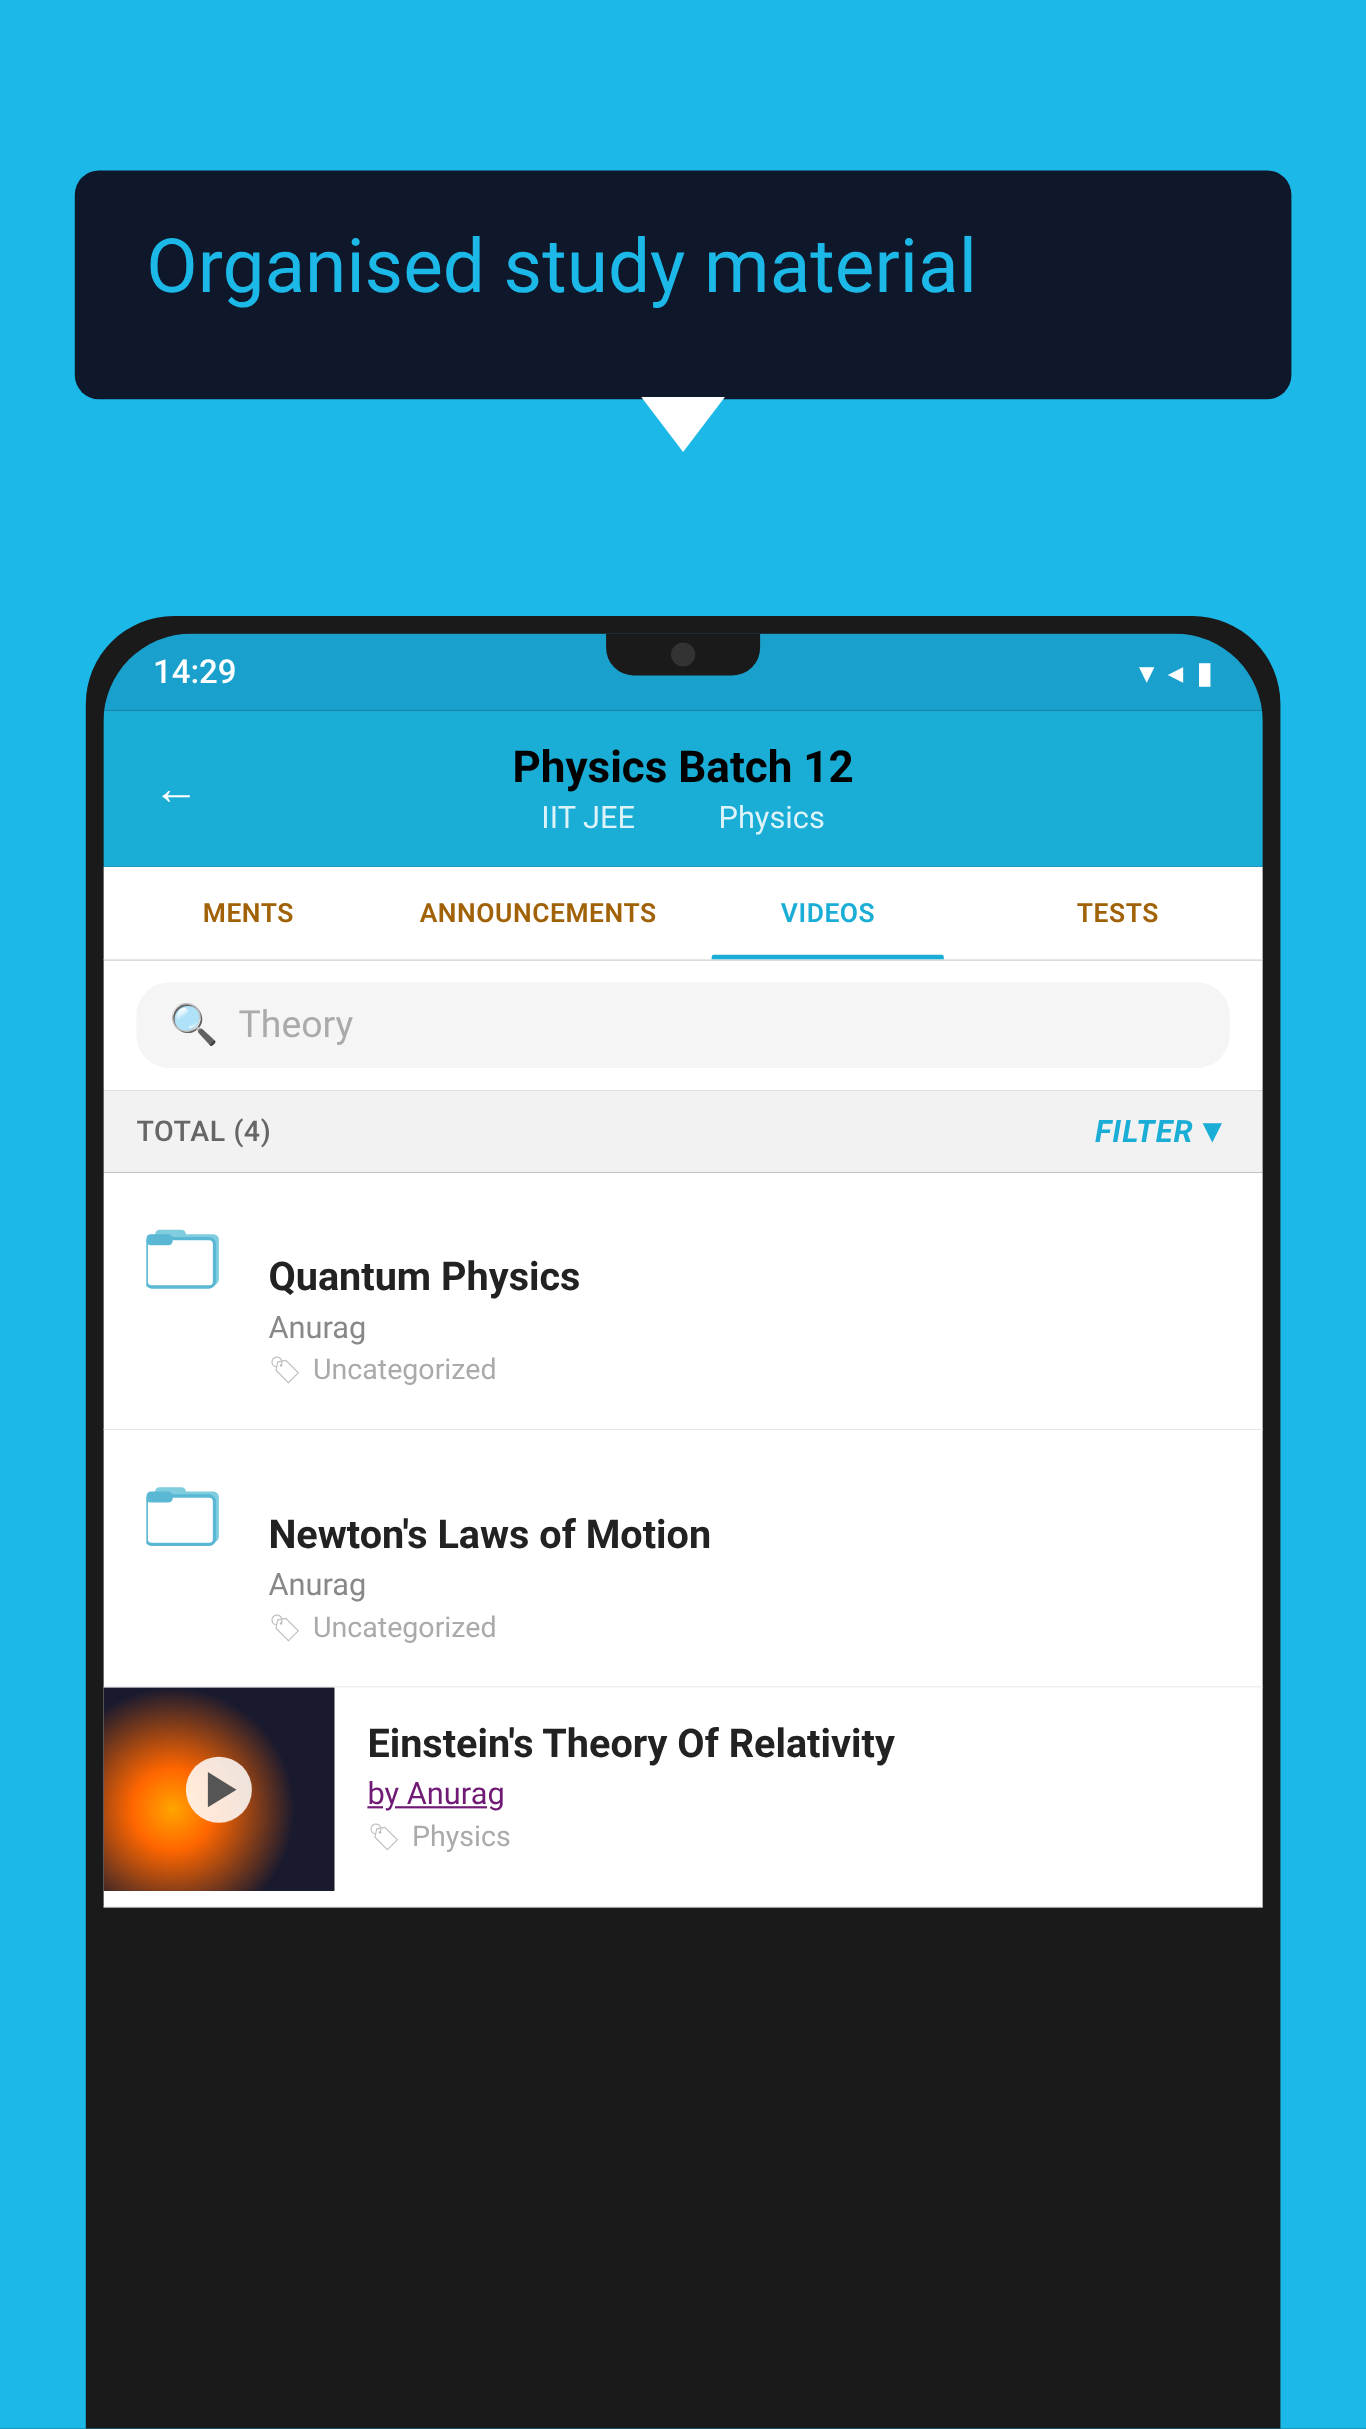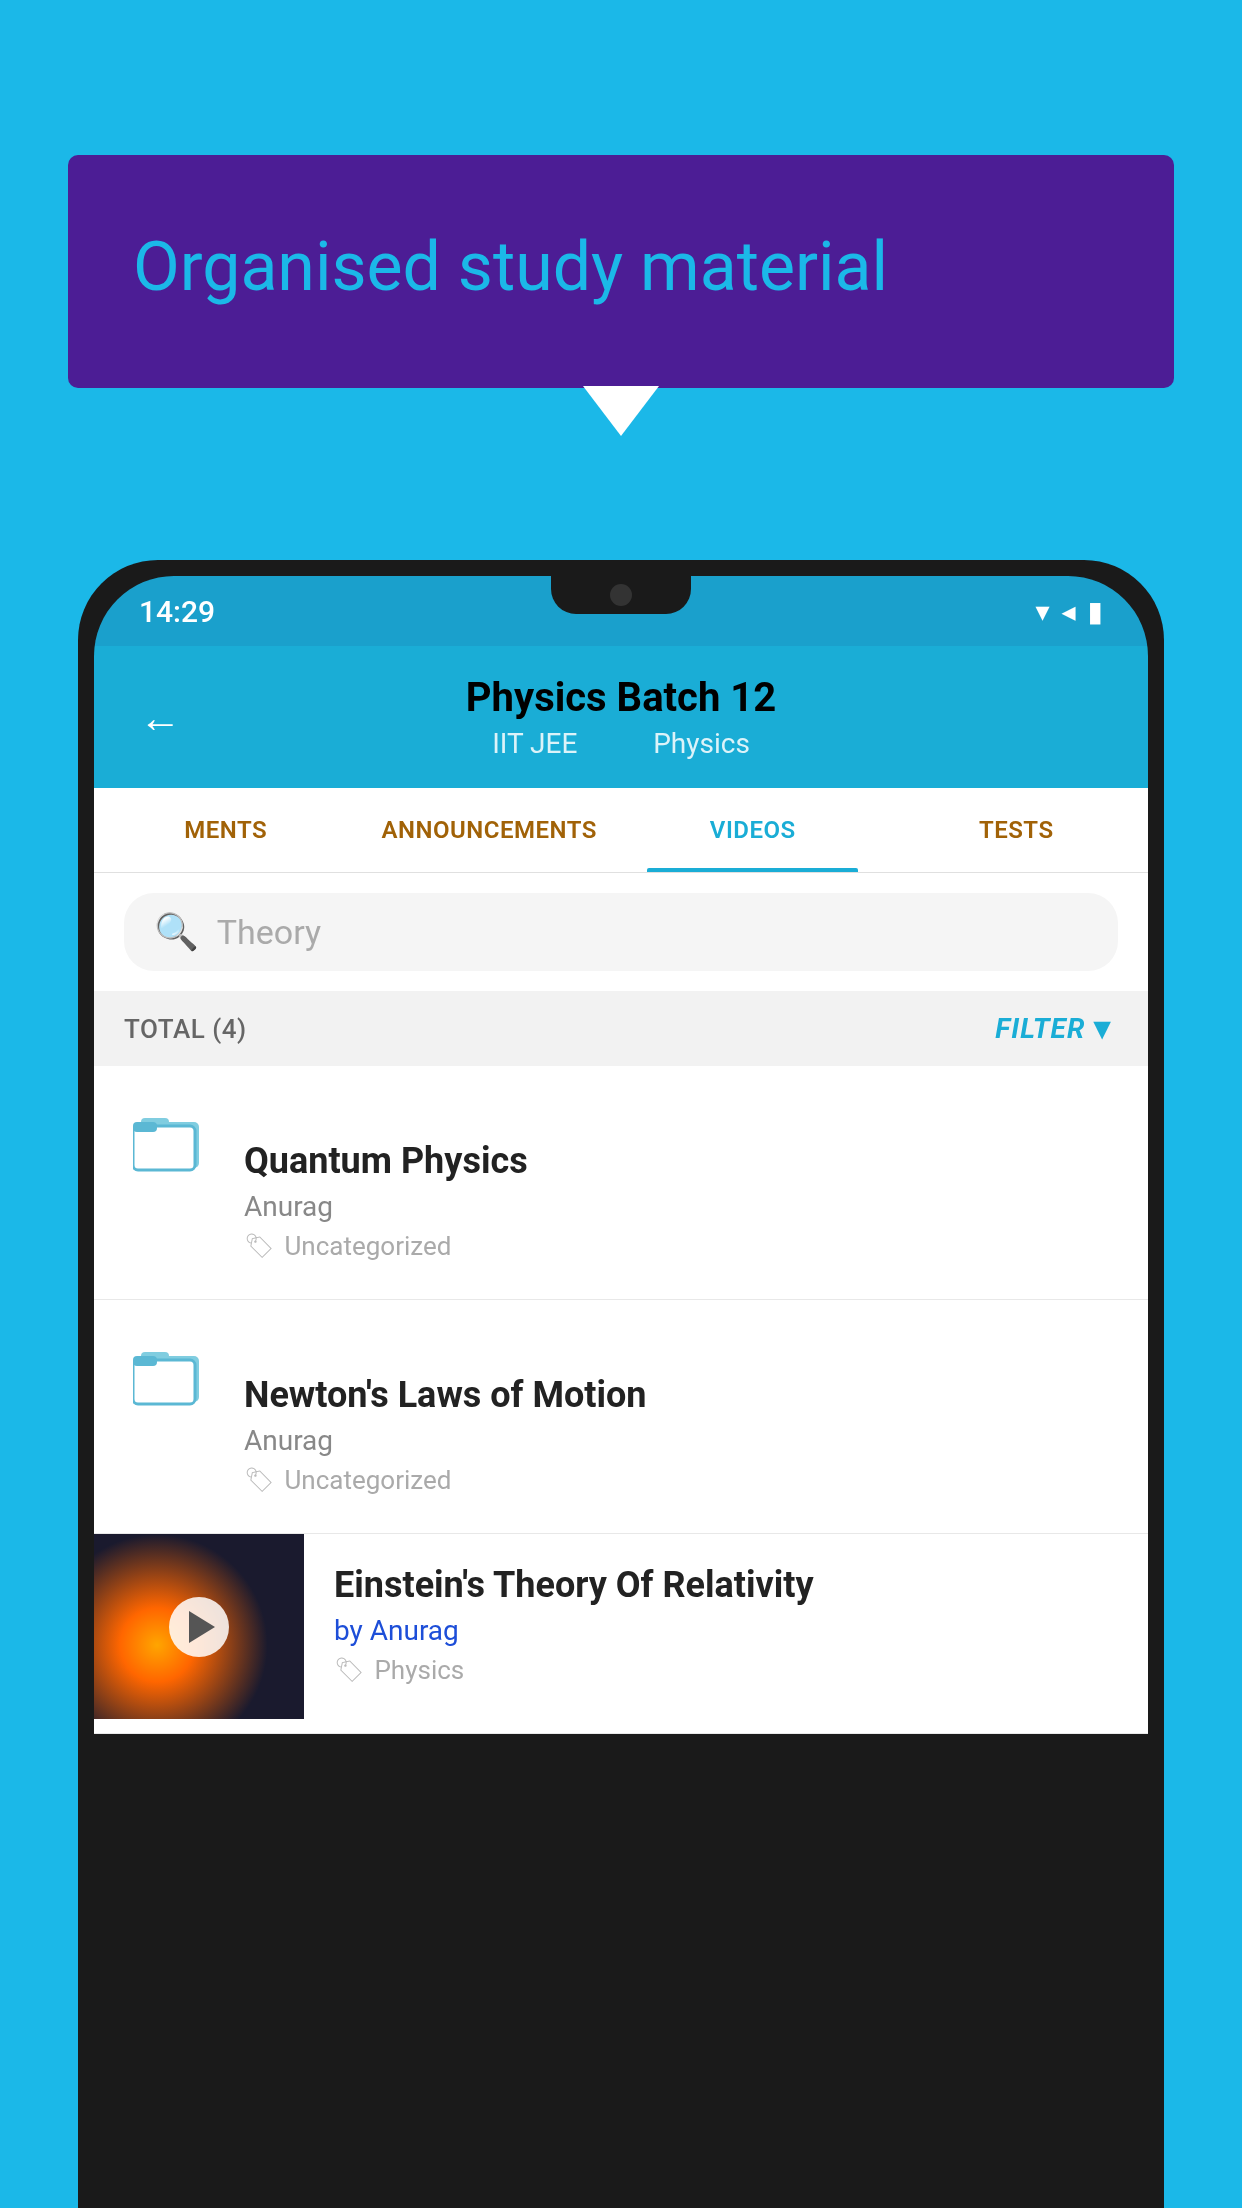--- a/index.html
+++ b/index.html
@@ -15,23 +15,23 @@
 
     
     .speech-bubble-wrapper {
       position: absolute;
       top: 155px;
       left: 68px;
       right: 68px;
     }
 
     .speech-bubble {
-      background: #4c1d95;
-      border-radius: 10px;
-      padding: 73px 65px 60px 65px;
+      background: #0f172a;
+      border-radius: 22px;
+      padding: 48px 65px 60px 65px;
       position: relative;
     }
 
     .speech-bubble::after {
       content: '';
       position: absolute;
       bottom: -48px;
       left: 50%;
       transform: translateX(-50%);
       width: 0;
@@ -357,22 +357,23 @@
 
     .thumb-item-title {
       font-size: 36px;
       font-weight: 700;
       color: #222;
       margin-bottom: 8px;
     }
 
     .thumb-item-author {
       font-size: 28px;
-      color: #1d4ed8;
+      color: #701a75;
       margin-bottom: 8px;
+      text-decoration: underline;
     }
 
     .thumb-item-tag {
       display: flex;
       align-items: center;
       gap: 10px;
     }
 
     .phone-inner {
       background: #1a1a1a;

